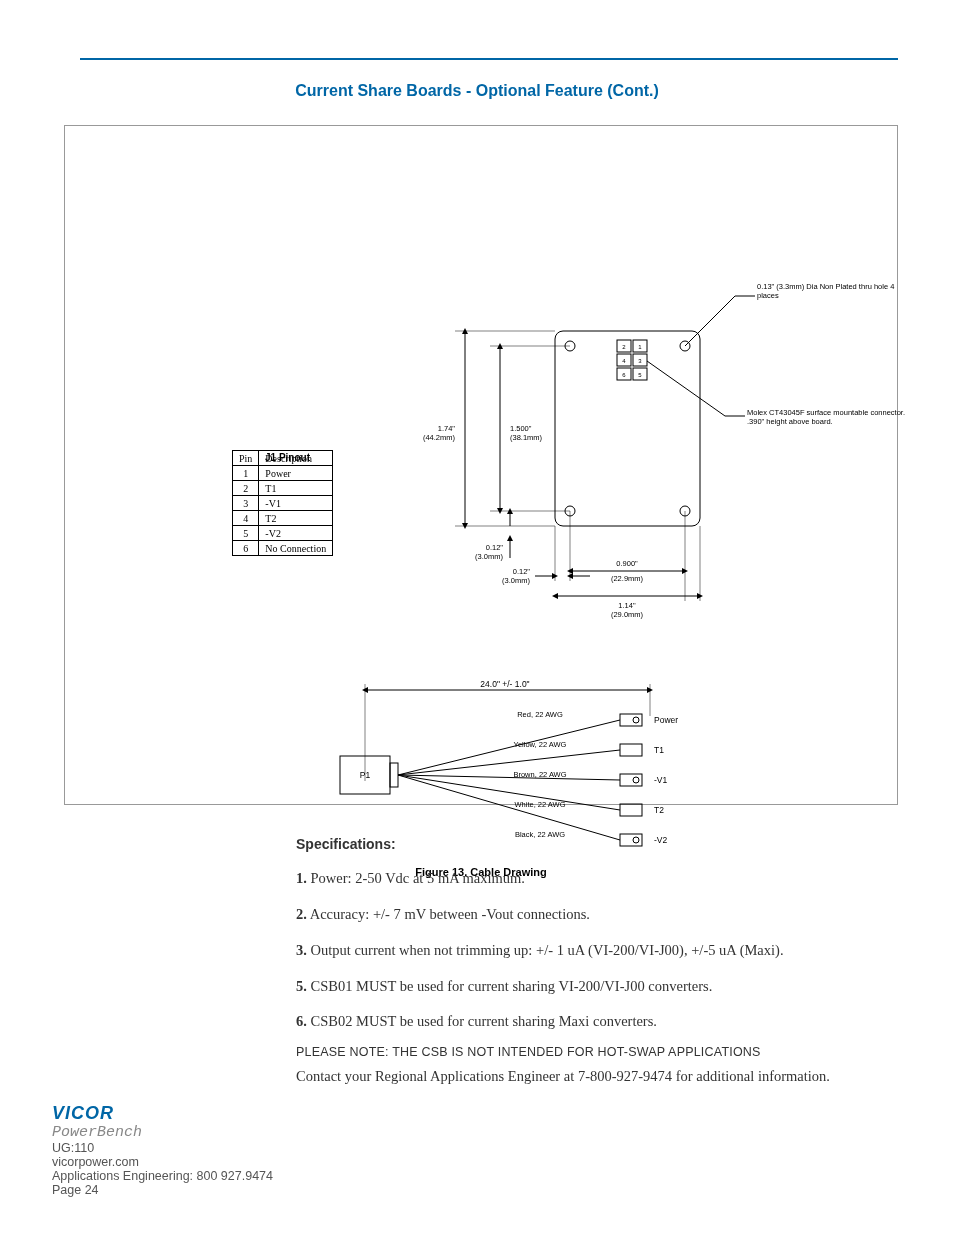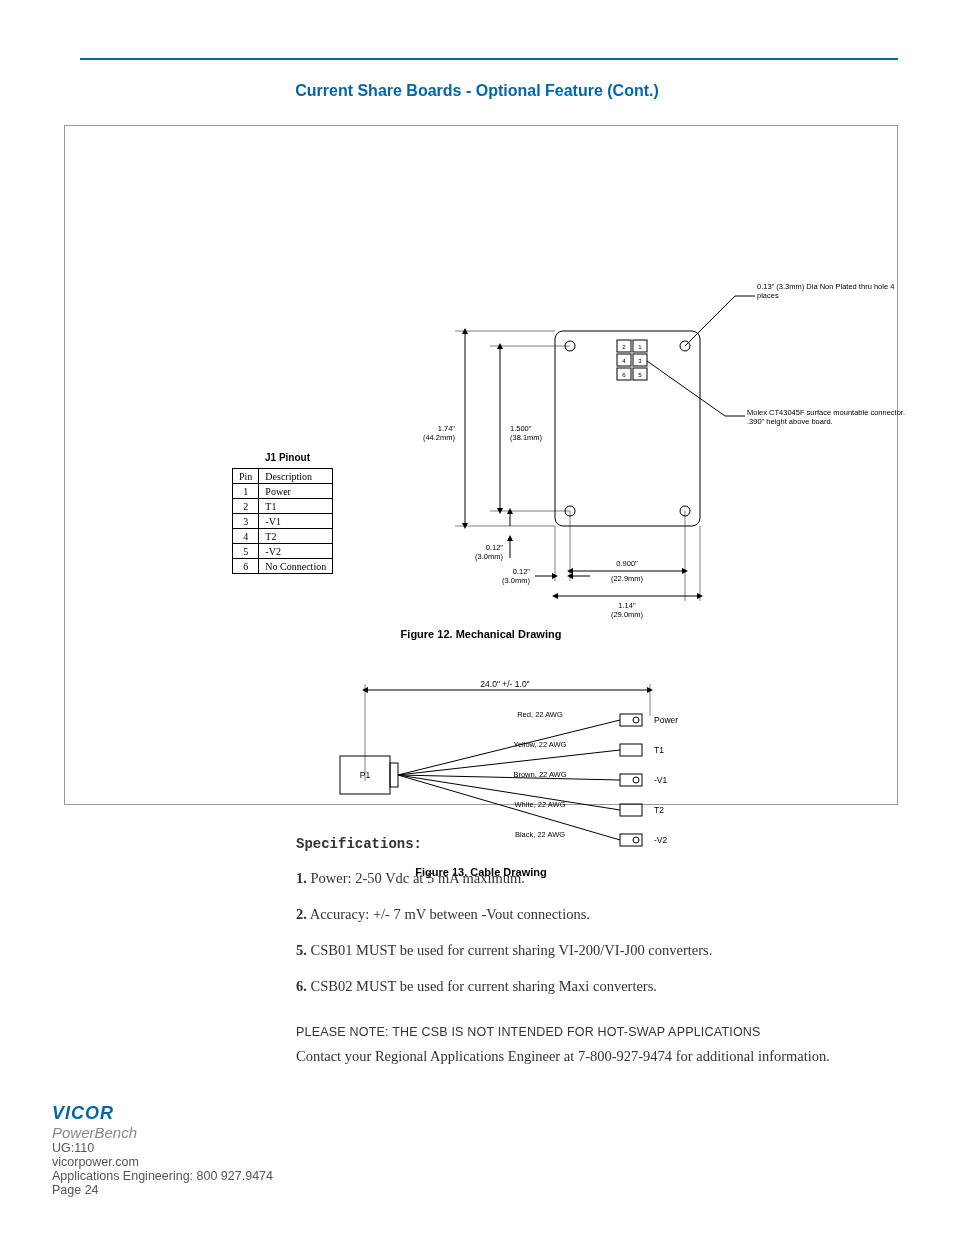--- a/index.html
+++ b/index.html
@@ -38,21 +38,21 @@
 
   
   .pinout-title {
     position: absolute;
     left: 200px; top: 326px;
     font: 700 10px Arial, sans-serif;
     color: #000;
   }
   table.pinout {
     position: absolute;
-    left: 167px; top: 342px;
+    left: 167px; top: 324px;
     border-collapse: collapse;
     font: 10px 'Times New Roman', serif;
     color: #000;
   }
   table.pinout th, table.pinout td {
     border: 1px solid #000;
     padding: 2px 6px 1px 6px;
     text-align: left;
   }
   table.pinout th { font-weight: 400; }
@@ -81,33 +81,33 @@
   }
 
   
   .specs {
     position: absolute;
     top: 836px; left: 296px; right: 100px;
     font-size: 14.5px;
     color: #333;
   }
   .specs-hd {
-    font-family: Liberation Mono, monospace;
+    font-family: Liberation Sans, sans-serif;
     font-weight: 700;
     font-size: 14px;
     color: #333;
     margin-bottom: 10px;
   }
   .spec-item { margin-bottom: 10px; line-height: 1.3; margin-top: 17px; }
   .spec-item .num { font-weight: 700; }
   .note {
     font-family: 'Segoe UI', Arial, sans-serif;
     font-size: 12.5px;
     letter-spacing: .2px;
-    margin-top: 30px;
+    margin-top: 14px;
   }
   .contact { margin-top: 8px; line-height: 1.35; }
 
   
   .footer {
     position: absolute;
     left: 48px; right: 56px; bottom: 38px;
     font-family: 'Segoe UI', Arial, sans-serif;
     font-size: 12.5px;
     color: #555;
@@ -115,21 +115,21 @@
   .footer .row { display:flex; align-items:baseline;flex-direction:column; }
   .logo-v {
     font-style: italic; font-weight: 800;
     color: #0066a6; font-size: 18px;
     letter-spacing: 1px;
     font-family: Arial, sans-serif;
   }
   .logo-pb {
     color: #888; font-style: italic;
     font-size: 15px; margin-left: 4px;
-    font-family: Liberation Sans, sans-serif;
+    font-family: Liberation Mono, monospace;
   }
   .footer .sp { flex:0 0 auto; }
   .footer .grow { flex:1 1 auto; }
 </style>
 </head>
 <body>
 
 <div class="top-rule"></div>
 
 <div class="heading">Current Share Boards - Optional Feature (Cont.)</div>
@@ -239,21 +239,20 @@
     <line x1="290" y1="235" x2="290" y2="325" stroke="#000" stroke-width=".5"></line>
     <text class="sm" x="232" y="290" text-anchor="middle">0.900"</text>
     <text class="sm" x="232" y="305" text-anchor="middle">(22.9mm)</text>
 
     <line x1="160" y1="320" x2="305" y2="320" stroke="#000" marker-start="url(#ah)" marker-end="url(#ah)"></line>
     <line x1="305" y1="250" x2="305" y2="325" stroke="#000" stroke-width=".5"></line>
     <text class="sm" x="232" y="332" text-anchor="middle">1.14"</text>
     <text class="sm" x="232" y="341" text-anchor="middle">(29.0mm)</text>
   </svg>
 
-  <div class="fig12cap">Figure 12. Mechanical Drawing</div>
 
   <svg class="cable" viewBox="0 0 420 190">
     <defs>
       <marker id="ah2" viewBox="0 0 8 8" refX="4" refY="4" markerWidth="6" markerHeight="6" orient="auto-start-reverse">
         <path d="M0,0 L8,4 L0,8 z" fill="#000"></path>
       </marker>
     </defs>
 
     <line x1="55" y1="14" x2="340" y2="14" stroke="#000" marker-start="url(#ah2)" marker-end="url(#ah2)"></line>
     <text x="195" y="11" text-anchor="middle" style="font-size:8.5px">24.0" +/- 1.0"</text>
@@ -291,20 +290,21 @@
       </g>
   </svg>
 
   <div class="fig13cap">Figure 13. Cable Drawing</div>
 </div>
 
 <div class="specs">
   <div class="specs-hd">Specifications:</div>
   <div class="spec-item"><span class="num">1.</span> <span>Power: 2-50 Vdc at 5 mA maximum.</span></div>
   <div class="spec-item"><span class="num">2.</span> <span>Accuracy: +/- 7 mV between -Vout connections.</span></div>
+  <div class="spec-item"><span class="num">3.</span> <span>Output current when not trimming up: +/- 1 uA (VI-200/VI-J00), +/-5 uA (Maxi).</span></div>
   <div class="spec-item"><span class="num">5.</span> <span>CSB01 MUST be used for current sharing VI-200/VI-J00 converters.</span></div>
   <div class="spec-item"><span class="num">6.</span> <span>CSB02 MUST be used for current sharing Maxi converters.</span></div>
   <div class="note">PLEASE NOTE: THE CSB IS NOT INTENDED FOR HOT-SWAP APPLICATIONS</div>
   <div class="contact">Contact your Regional Applications Engineer at 7-800-927-9474 for additional information.</div>
 </div>
 
 <div class="footer">
   <div class="row">
     <span class="logo-v">VICOR</span>
     <span class="logo-pb">PowerBench</span>

